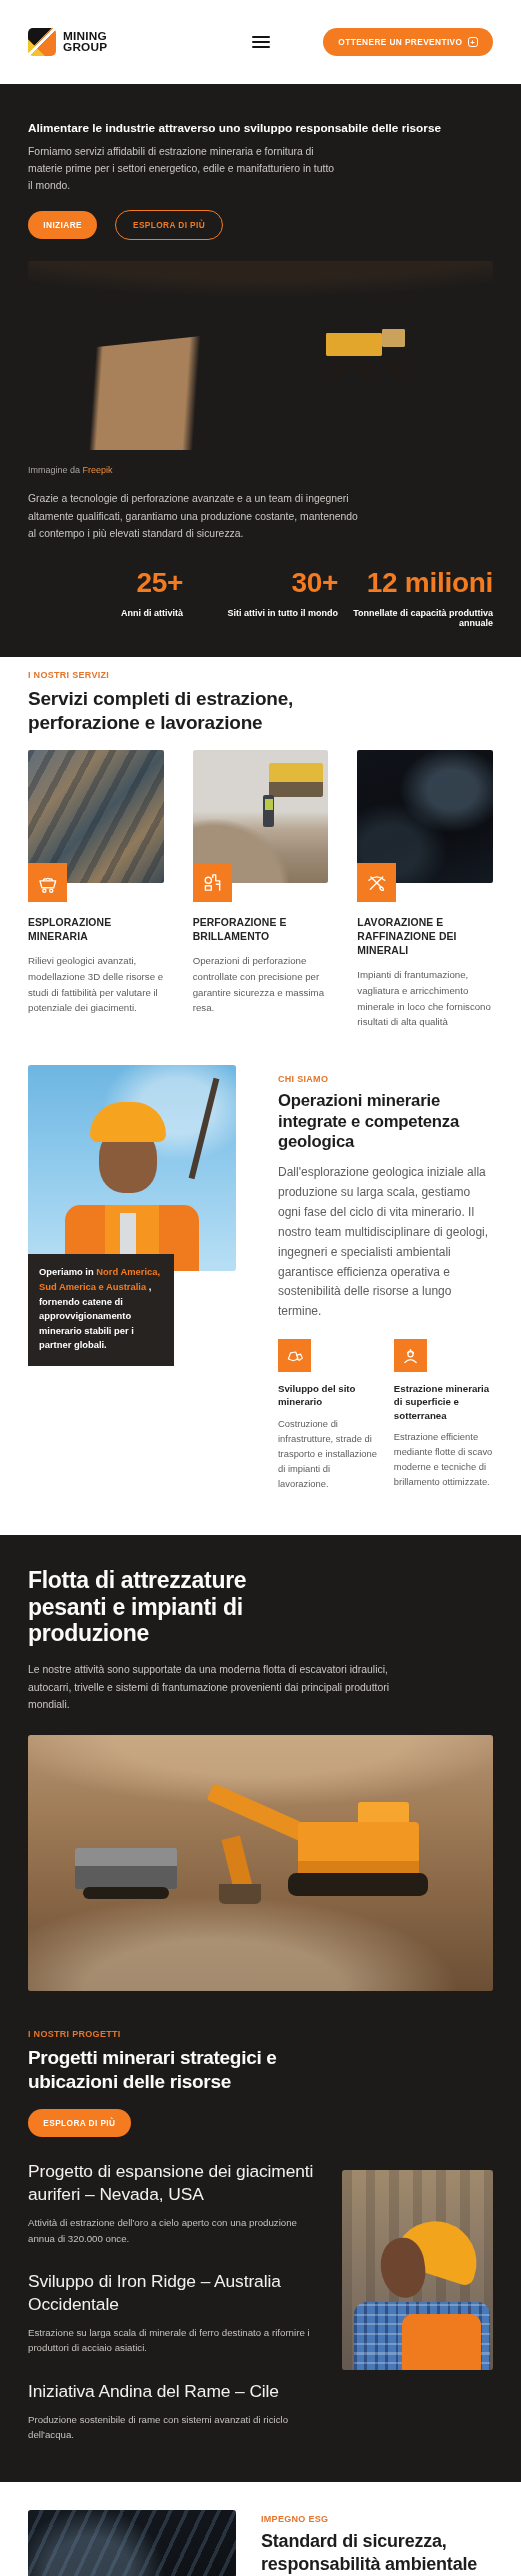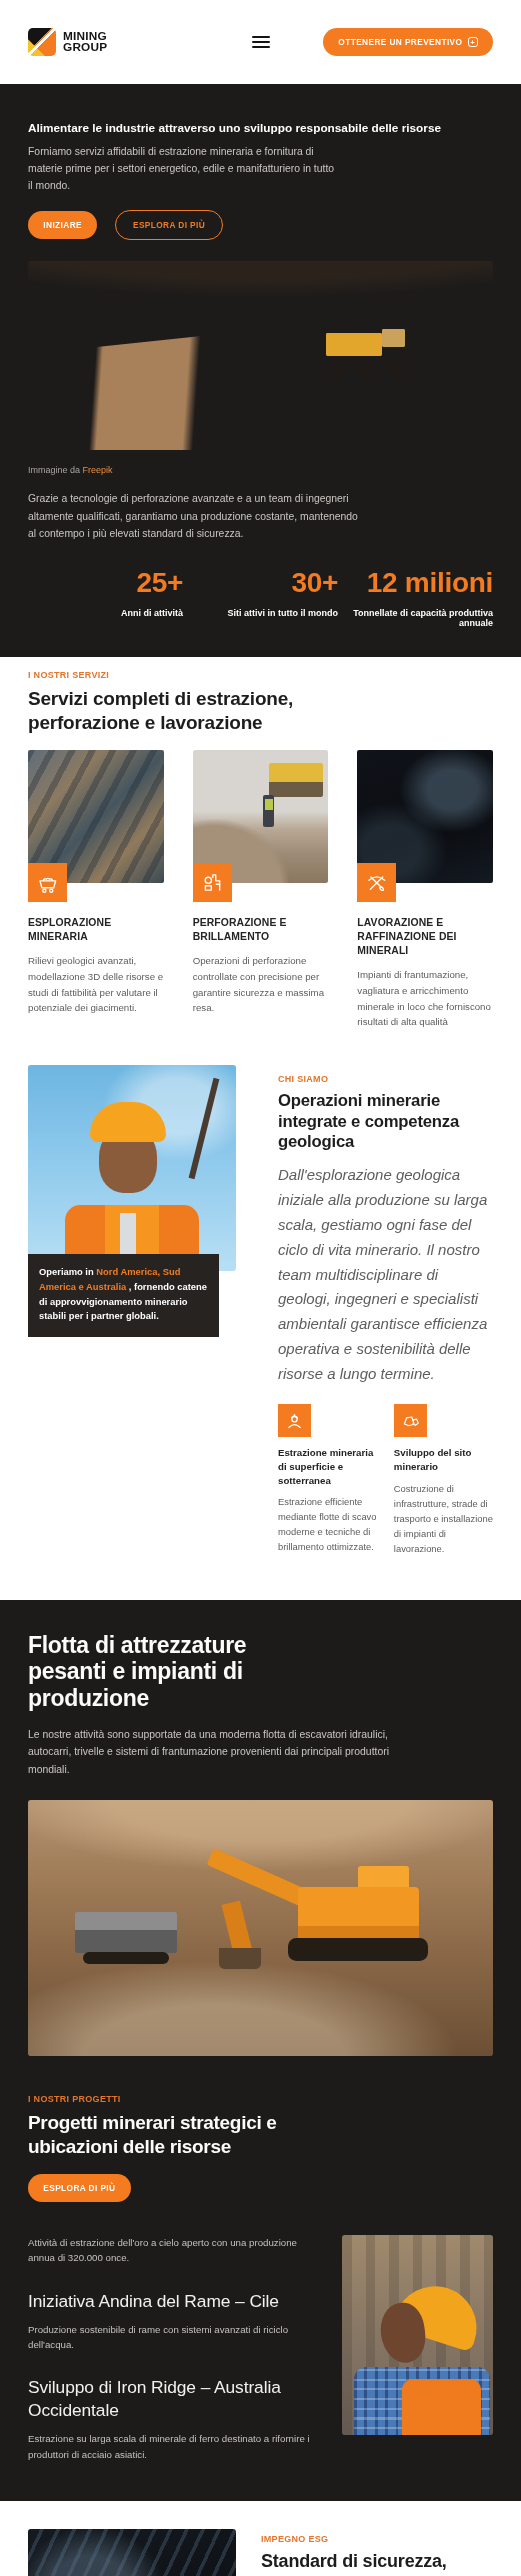--- a/index.html
+++ b/index.html
@@ -92,25 +92,25 @@
   .about-left { width:208px; flex:none; position:relative; }
   .about-photo { height:206px;
       background:
         radial-gradient(60% 45% at 72% 20%, rgba(255,255,255,.45) 0 30%, rgba(0,0,0,0) 60%),
         linear-gradient(180deg, #6db6e2 0%, #8ec9ec 45%, #b8dff4 100%); }
   .about-photo .mast { position:absolute; right:14%; top:6%; width:6.3px; height:50%; background:#4a3b30; transform:rotate(14deg); }
   .about-photo .face { position:absolute; left:34%; top:30%; width:58px; height:67px; background:#8a5c3c; border-radius:46% 46% 42% 42%; }
   .about-photo .hat { position:absolute; left:30%; top:18%; width:76px; height:40px; background:#f6a41f; border-radius:42px 42px 9.7px 9.7px; }
   .about-photo .vest { position:absolute; left:18%; bottom:-2%; width:64%; height:34%; background:linear-gradient(90deg,#f07a1e 0 30%, #f6951f 30% 70%, #f07a1e 70%); border-radius:15.3px 15.3px 0 0; }
   .about-photo .strap { position:absolute; left:44%; bottom:4%; width:16.7px; height:24%; background:#d9dde0; }
-  .about-overlay { position:absolute; left:0; top:189px; width:191px; background:#262321; padding:11.8px 11px 13.2px;
+  .about-overlay { position:absolute; left:0; top:189px; width:146px; background:#262321; padding:11.8px 11px 13.2px;
       color:#fff; font-weight:bold; font-size:9.4px; line-height:1.55; z-index:2; }
   .about-right { flex:1; padding-top:9.7px;margin-left:17px; }
   .about-right h2 { font-size:16.7px; line-height:1.25; color:#1d1d1d; margin-top:6.3px; letter-spacing:-0.2px; }
-  .about-right > p { font-size:15px; color:#5d5d5d; line-height:1.66; margin-top:9.7px;font-style:italic; }
+  .about-right > p { font-size:12px; color:#5d5d5d; line-height:1.66; margin-top:9.7px; }
   .features { display:flex; gap:16.7px; margin-top:16.7px; }
   .feature { flex:1; }
   .icon-sq { width:33px; height:33px; background:#f47b20; display:flex; align-items:center; justify-content:center; }
   .icon-sq svg { width:21px; height:21px; stroke:#fff; fill:none; stroke-width:1.4; stroke-linecap:round; stroke-linejoin:round; }
   .feature h4 { font-size:9.7px; font-weight:bold; margin-top:9.7px; line-height:1.4; color:#242424; }
   .feature p { font-size:9.4px; color:#5d5d5d; line-height:1.6; margin-top:7px; }
 
   
   .darkblock { background:#1d1b1a; padding:32px 28px 39px; }
   .darkblock h2 { color:#fbfbfa; font-weight:bold; letter-spacing:-0.3px; }
@@ -296,38 +296,38 @@
     </div>
   </div>
   <div class="about-right">
     <div class="eyebrow">CHI SIAMO</div>
     <h2>Operazioni minerarie integrate e competenza geologica</h2>
     <p>Dall'esplorazione geologica iniziale alla produzione su larga scala, gestiamo ogni fase del ciclo di vita minerario. Il nostro team multidisciplinare di geologi, ingegneri e specialisti ambientali garantisce efficienza operativa e sostenibilità delle risorse a lungo termine.</p>
     <div class="features">
       <div class="feature">
         <div class="icon-sq">
           <svg viewBox="0 0 24 24">
+              <path d="M5 16l2.5-7l6-1l2.5 8l-5.5 2z"></path>
+              <path d="M14.5 11.5l4.5-1l2 4.5l-3.5 2.5l-3-1.5"></path>
+            </svg>
+        </div>
+        <h4>Sviluppo del sito minerario</h4>
+        <p>Costruzione di infrastrutture, strade di trasporto e installazione di impianti di lavorazione.</p>
+      </div>
+      <div class="feature">
+        <div class="icon-sq">
+          <svg viewBox="0 0 24 24">
               <circle cx="12" cy="10.5" r="3"></circle>
               <path d="M8.6 9.2a3.6 3.6 0 0 1 6.8 0"></path>
               <path d="M12 5.2v2"></path>
               <path d="M5.5 20q6.5 -6.5 13 0"></path>
             </svg>
         </div>
         <h4>Estrazione mineraria di superficie e sotterranea</h4>
         <p>Estrazione efficiente mediante flotte di scavo moderne e tecniche di brillamento ottimizzate.</p>
-      </div>
-      <div class="feature">
-        <div class="icon-sq">
-          <svg viewBox="0 0 24 24">
-              <path d="M5 16l2.5-7l6-1l2.5 8l-5.5 2z"></path>
-              <path d="M14.5 11.5l4.5-1l2 4.5l-3.5 2.5l-3-1.5"></path>
-            </svg>
-        </div>
-        <h4>Sviluppo del sito minerario</h4>
-        <p>Costruzione di infrastrutture, strade di trasporto e installazione di impianti di lavorazione.</p>
       </div>
     </div>
   </div>
 </div>
 
 <div class="darkblock">
   <div class="fleet">
     <h2>Flotta di attrezzature pesanti e impianti di produzione</h2>
     <p>Le nostre attività sono supportate da una moderna flotta di escavatori idraulici, autocarri, trivelle e sistemi di frantumazione provenienti dai principali produttori mondiali.</p>
     <div class="photo fleet-photo">
@@ -344,29 +344,30 @@
 
   <div class="projects">
     <div class="eyebrow">I NOSTRI PROGETTI</div>
     <h2>Progetti minerari strategici e ubicazioni delle risorse</h2>
     <button class="pill">
       <span>ESPLORA DI PIÙ</span>
     </button>
     <div class="proj-wrap">
       <div class="proj-list">
         <div class="proj-item">
+          <h3>Progetto di espansione dei giacimenti auriferi – Nevada, USA</h3>
           <p>Attività di estrazione dell'oro a cielo aperto con una produzione annua di 320.000 once.</p>
+        </div>
+        <div class="proj-item">
+          <h3>Sviluppo di Iron Ridge – Australia Occidentale</h3>
+          <p>Estrazione su larga scala di minerale di ferro destinato a rifornire i produttori di acciaio asiatici.</p>
         </div>
         <div class="proj-item">
           <h3>Iniziativa Andina del Rame – Cile</h3>
           <p>Produzione sostenibile di rame con sistemi avanzati di riciclo dell'acqua.</p>
-        </div>
-        <div class="proj-item">
-          <h3>Sviluppo di Iron Ridge – Australia Occidentale</h3>
-          <p>Estrazione su larga scala di minerale di ferro destinato a rifornire i produttori di acciaio asiatici.</p>
         </div>
       </div>
       <div class="photo proj-photo">
         <div class="helmet"></div>
           <div class="face"></div>
           <div class="shirt"></div>
           <div class="vest"></div>
       </div>
     </div>
   </div>

